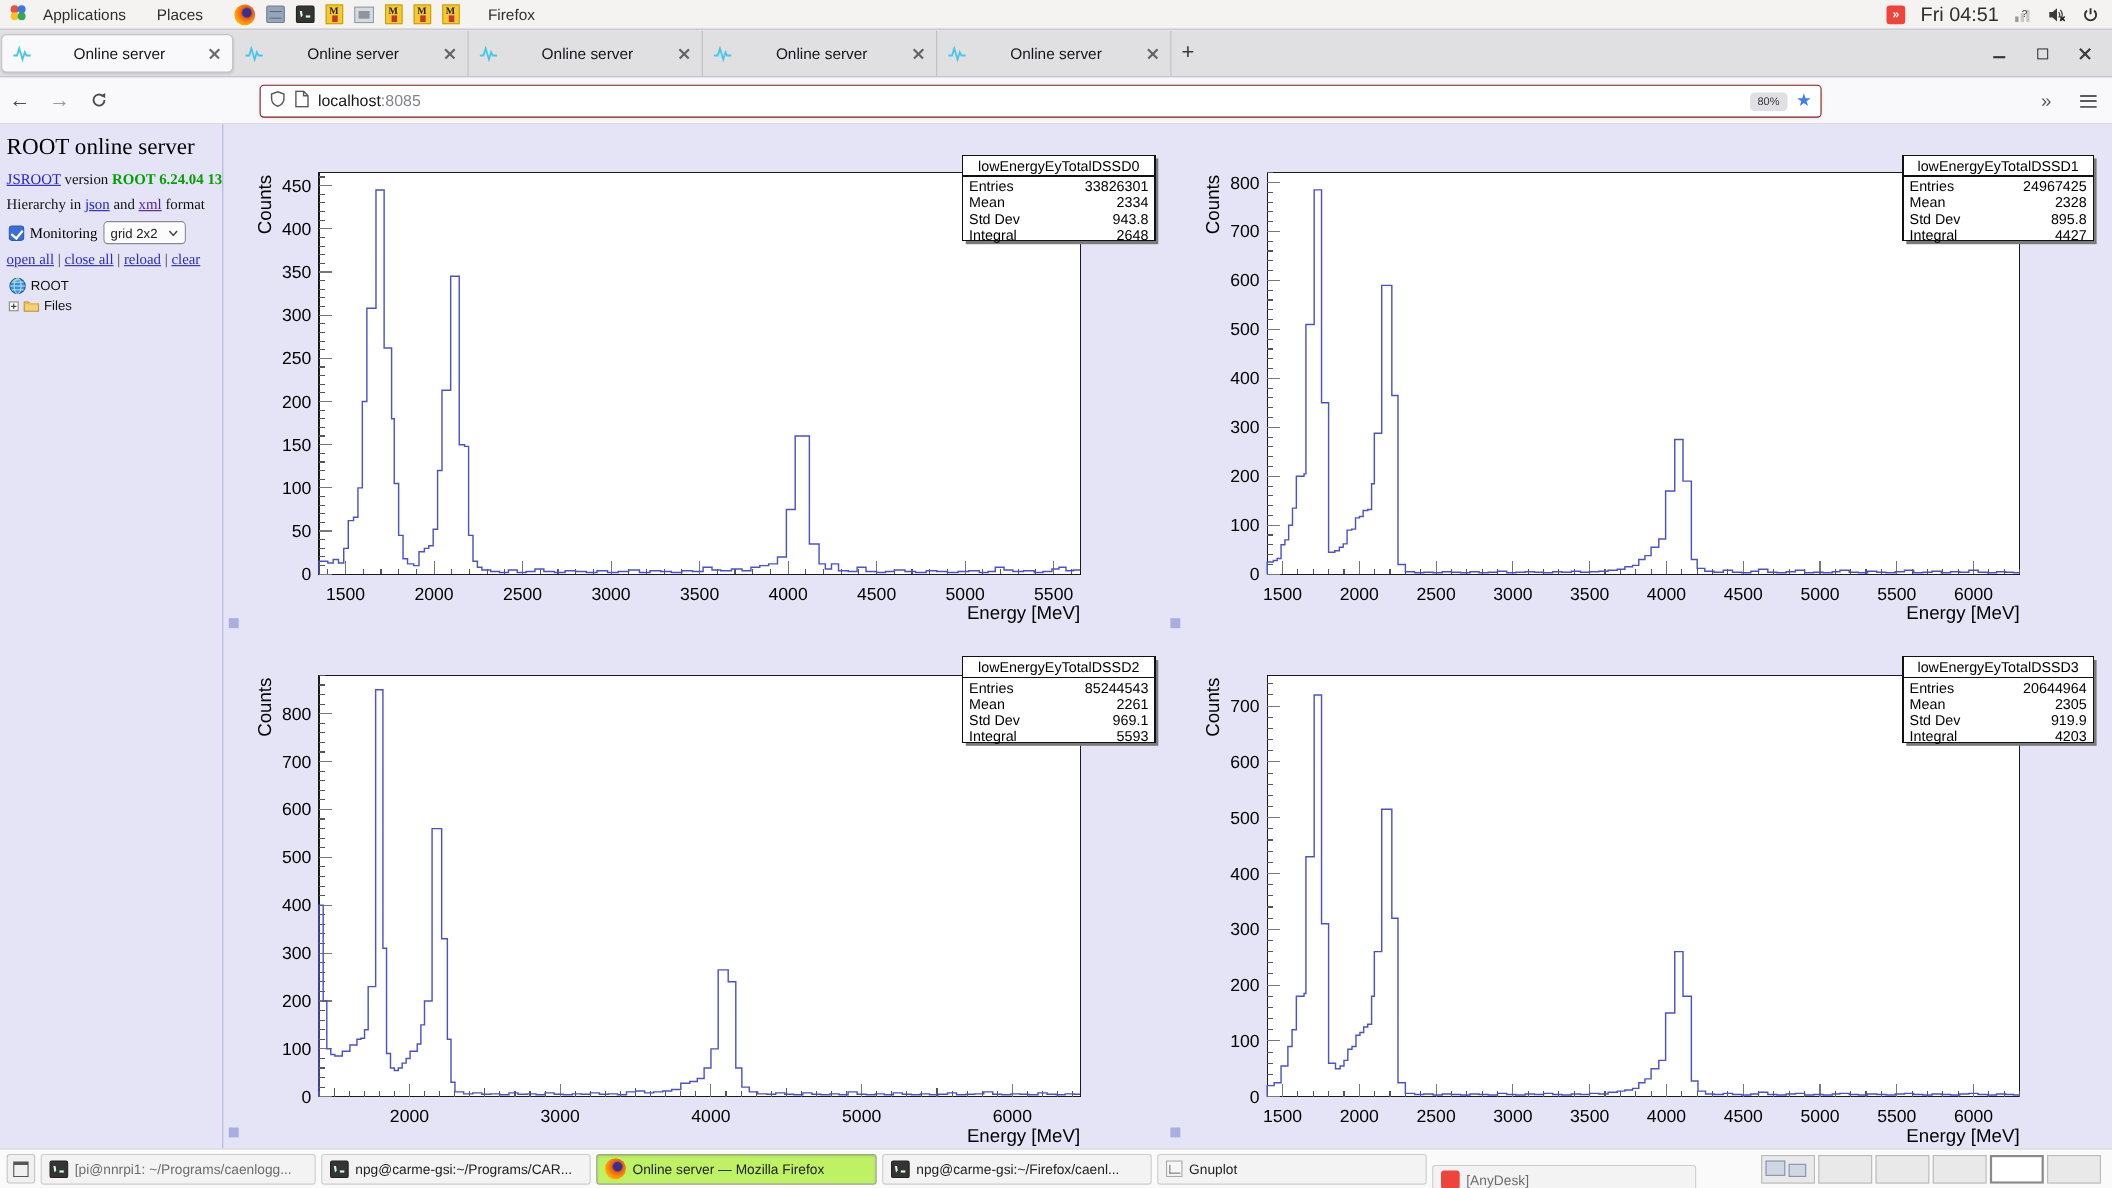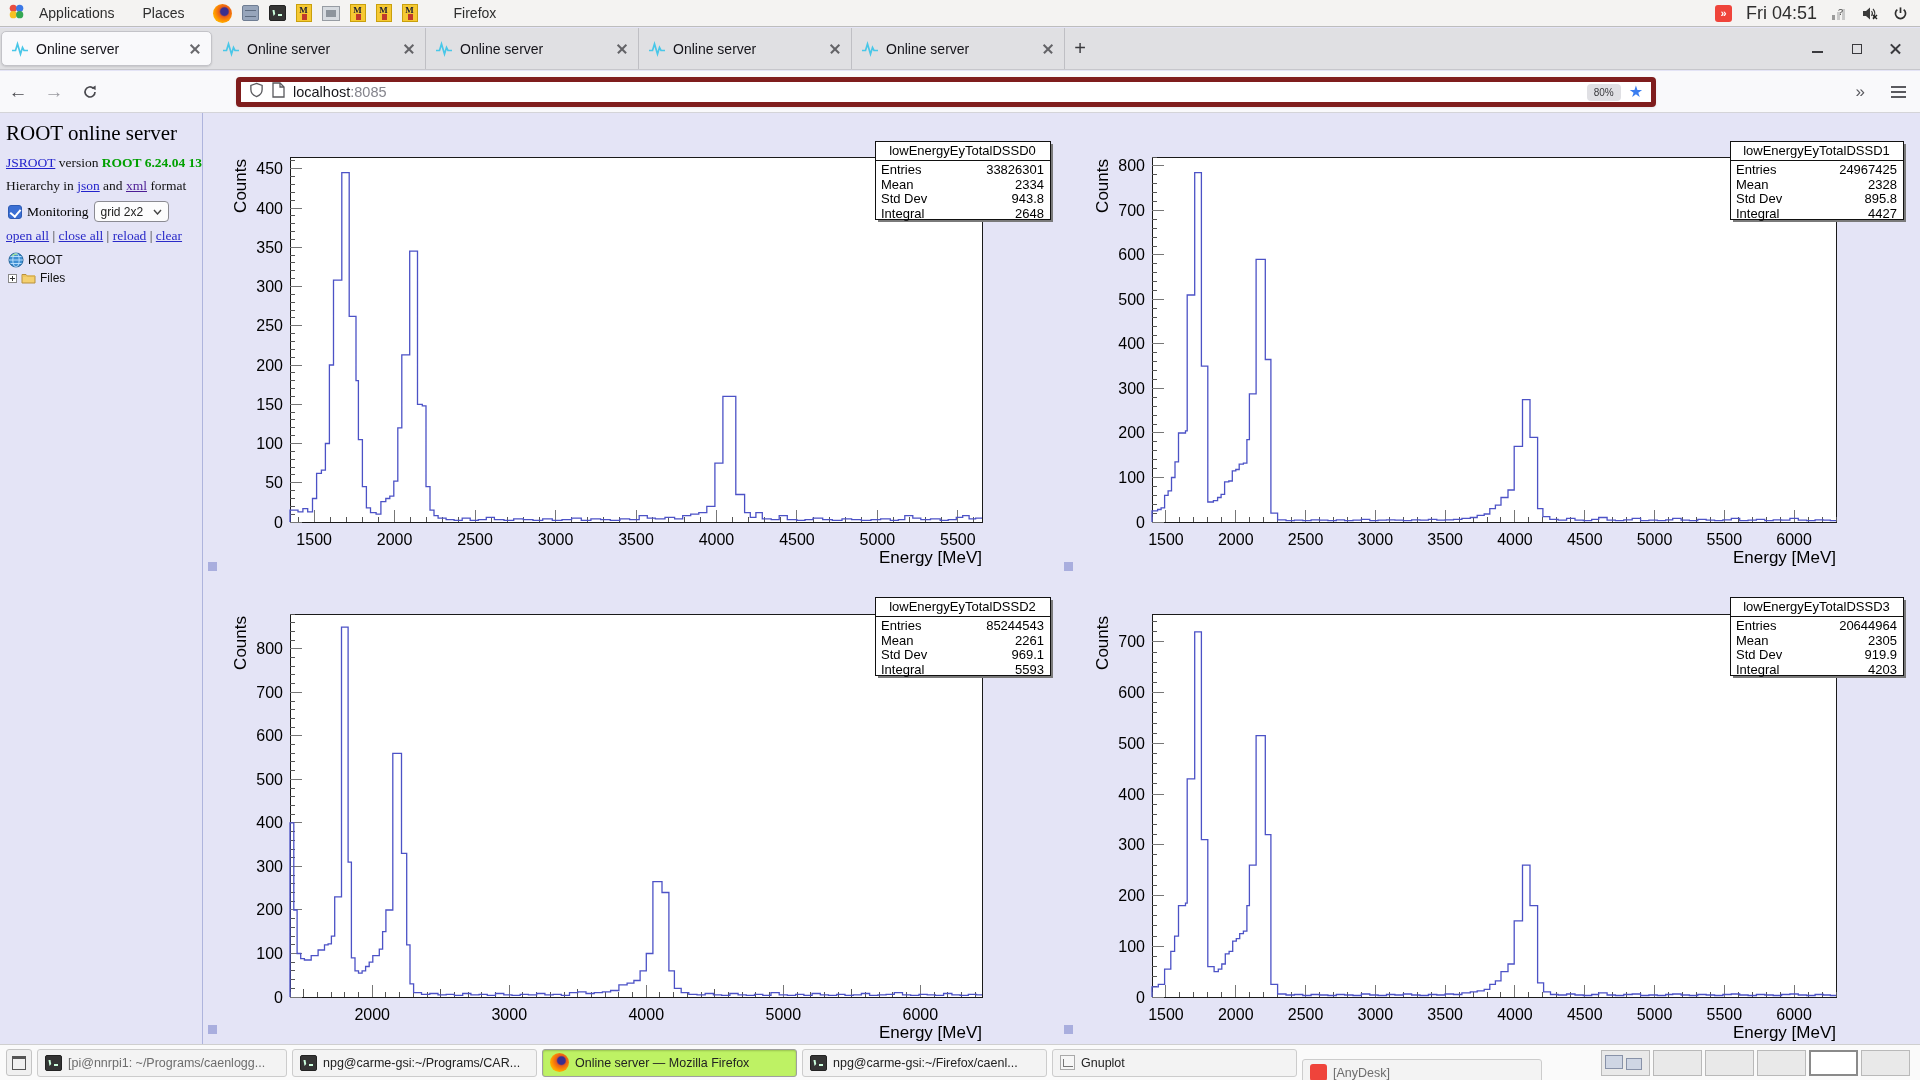--- a/index.html
+++ b/index.html
@@ -4,21 +4,21 @@
 <style>
   * { margin:0; padding:0; box-sizing:border-box; }
   html,body { width:1920px; height:1080px; overflow:hidden; }
   body { font-family:"Liberation Sans", sans-serif; background:#e4e4f6; position:relative; }
 
   
   .panel { position:absolute; left:0; top:0; width:1920px; height:27px; background:#f4f3f2;
            border-bottom:1px solid #bdbdbd; display:flex; align-items:center; font-size:14px; color:#2e2e2e; }
   .panel .menu { padding:0 14px; height:100%; display:flex; align-items:center; gap:6px; cursor:default; }
   .panel .launchers { display:flex; align-items:center; gap:10px; margin-left:14px; }
-  .panel .win-title { margin-left:36px; }
+  .panel .win-title { margin-left:26px; }
   .panel .spacer { flex:1; }
   .panel .tray { display:flex; align-items:center; gap:14px; padding-right:12px; }
   .icon-distro { width:17px; height:17px; }
   .icon-firefox { width:19px; height:19px; border-radius:50%;
       background:radial-gradient(circle at 60% 40%, #3a2f8f 0 23%, #e85d1a 32%, #ff9400 58%, #ffb700 76%, #e8591a 100%); }
   .icon-cabinet { width:17px; height:16px; background:#97a5bb; border:1px solid #6f7d93; border-radius:2px; position:relative; }
   .icon-cabinet::before { content:""; position:absolute; left:2px; right:2px; top:4px; height:1px; background:#5d6b80; box-shadow:0 6px 0 #5d6b80; }
   .icon-terminal { width:17px; height:16px; background:#343434; border:1px solid #222; border-radius:2px; position:relative; }
   .icon-terminal::before { content:""; position:absolute; left:3px; top:4px; width:4px; height:4px;
       border-left:2px solid #cfd; border-bottom:2px solid transparent; transform:skewX(10deg); }
@@ -34,39 +34,39 @@
   .tray svg { display:block; }
 
   
   .tabbar { position:absolute; left:0; top:28px; width:1920px; height:42px; background:#e0e0e3;
             border-bottom:1px solid #c7c7cc; display:flex; align-items:stretch; }
   .tab { width:213px; display:flex; align-items:center; gap:8px; padding:0 10px; font-size:14px; color:#15141a;
          position:relative; }
   .tab.inactive { border-right:1px solid #bfbfc4; }
   .tab.active { background:#f9f9fb; border:1px solid #c3c3c8; border-radius:5px; margin:3px 1px; width:211px; box-shadow:0 1px 2px rgba(0,0,0,.12); }
   .tab .favicon { width:16px; height:16px; flex:0 0 16px; }
-  .tab .tlabel { flex:1; white-space:nowrap; overflow:hidden; }
+  .tab .tlabel { flex:1; white-space:nowrap; overflow:hidden;text-align:center; }
   .tab-close { width:12px; height:12px; position:relative; flex:0 0 12px; opacity:.75; }
   .tab-close::before,.tab-close::after { content:""; position:absolute; left:0; top:5px; width:12px; height:1.6px; background:#3a3a3e; }
   .tab-close::before { transform:rotate(45deg); } .tab-close::after { transform:rotate(-45deg); }
   .newtab { width:30px; display:flex; align-items:center; justify-content:center; font-size:20px; color:#3a3a3e; }
   .tab-spacer { flex:1; }
   .winctl { display:flex; align-items:center; gap:26px; padding:0 18px; }
   .wc { width:13px; height:13px; position:relative; }
   .wc-min::after { content:""; position:absolute; left:1px; bottom:2px; width:11px; height:2px; background:#3a3a3e; }
   .wc-max::after { content:""; position:absolute; left:2px; top:2px; width:8px; height:8px; border:1.6px solid #3a3a3e; }
   .wc-close::before,.wc-close::after { content:""; position:absolute; left:0; top:6px; width:13px; height:1.8px; background:#3a3a3e; }
   .wc-close::before { transform:rotate(45deg); } .wc-close::after { transform:rotate(-45deg); }
 
   
   .navbar { position:absolute; left:0; top:71px; width:1920px; height:42px; background:#f9f9fb;
             border-bottom:1px solid #d4d4d8; display:flex; align-items:center; }
   .nav-arrow { font-size:19px; color:#4a4a4f; width:36px; text-align:center; }
   .nav-arrow.fwd { color:#9a9aa0; }
-  .urlbar { position:absolute; left:236px; top:6px; width:1420px; height:30px; background:#fff; border:5px solid #7f1d1d;
+  .urlbar { position:absolute; left:236px; top:6px; width:1420px; height:30px; background:#fff; border:1px solid #7f1d1d;
             border-radius:4px; display:flex; align-items:center; padding:0 8px; gap:8px; box-shadow:0 1px 3px rgba(0,0,0,.07); }
   .url-text { font-size:14.5px; color:#16161a; flex:1; }
   .url-text .port { color:#84848c; }
   .zoom-pill { background:#e0e0e4; border-radius:4px; font-size:10px; color:#3a3a3e; padding:3px 7px; }
   .star { color:#3b7ef0; font-size:16px; line-height:1; }
   .nav-right { position:absolute; right:14px; top:0; height:42px; display:flex; align-items:center; gap:26px; }
   .chev { font-size:17px; color:#5a5a5f; }
   .hamb { width:15px; height:12px; background:repeating-linear-gradient(#5a5a5f 0 2px, transparent 2px 5px); }
 
   

